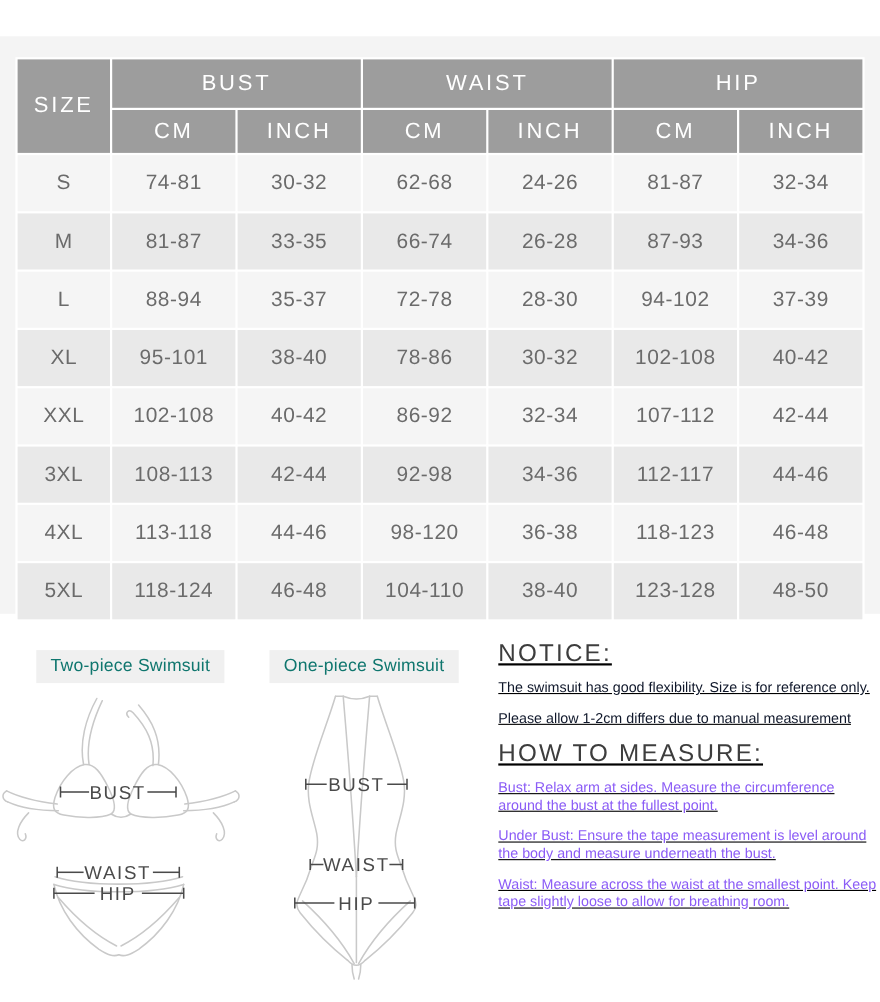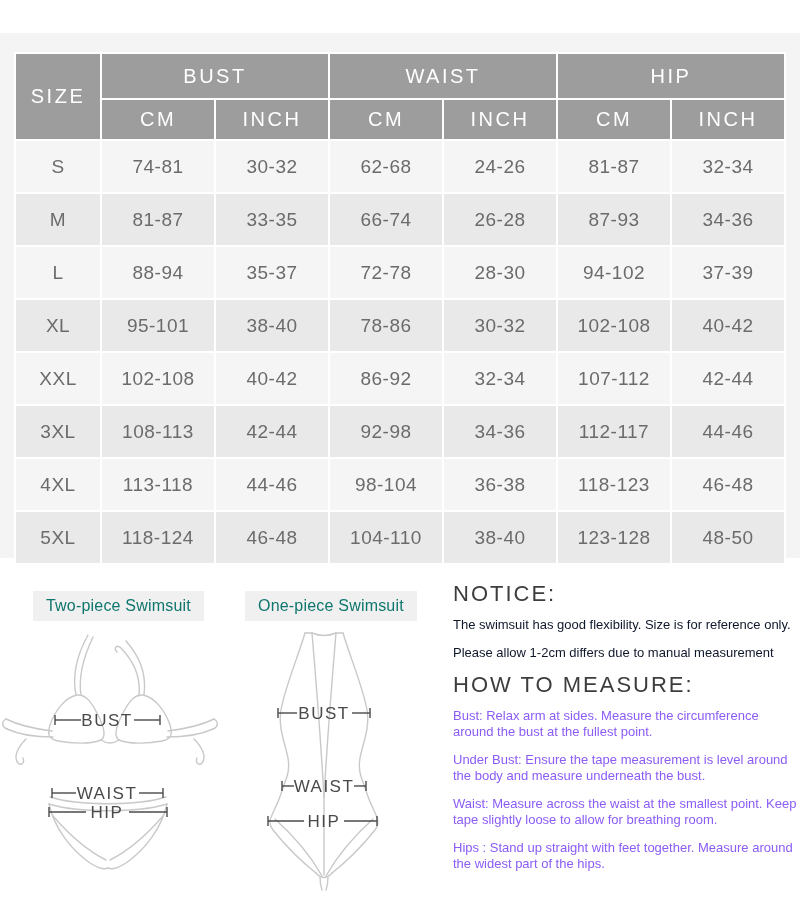--- a/index.html
+++ b/index.html
@@ -38,21 +38,21 @@
   #chip-one{left:245px;top:591px;}
 
   .fig{position:absolute;}
   #fig-two{left:0;top:625px;}
   #fig-one{left:245px;top:625px;}
   .garment{fill:none;stroke:#c9c9c9;stroke-width:1.4;stroke-linecap:round;}
   .mline{stroke:#4a4a4a;stroke-width:1.4;}
   .mtext{fill:#4a4a4a;font-size:17px;letter-spacing:1.5px;font-family:"Liberation Sans",sans-serif;}
 
   
-  .info{position:absolute;left:453px;top:581px;width:345px;}
+  .info{position:absolute;left:453px;top:581px;width:345px;text-decoration:underline;}
   .info h2{
     margin:0 0 10px 0;font-size:22px;font-weight:400;
     color:#3d3d3d;letter-spacing:2px;
   }
   #htm-heading{margin-top:8px;}
   .nline{font-size:13px;color:#0f172a;white-space:nowrap;margin:0 0 12.5px 0;}
   .mpara{font-size:13px;color:#8b5cf6;line-height:16px;margin:0 0 12px 0;}
 </style>
 </head>
 <body>
@@ -136,21 +136,21 @@
     <td>42-44</td>
     <td>92-98</td>
     <td>34-36</td>
     <td>112-117</td>
     <td>44-46</td>
   </tr>
   <tr>
     <td class="sz">4XL</td>
     <td>113-118</td>
     <td>44-46</td>
-    <td>98-104</td>
+    <td>98-120</td>
     <td>36-38</td>
     <td>118-123</td>
     <td>46-48</td>
   </tr>
   <tr class="alt">
     <td class="sz">5XL</td>
     <td>118-124</td>
     <td>46-48</td>
     <td>104-110</td>
     <td>38-40</td>
@@ -248,14 +248,13 @@
 
 <div class="info">
   <h2>NOTICE:</h2>
   <div class="nline">The swimsuit has good flexibility. Size is for reference only.</div>
   <div class="nline">Please allow 1-2cm differs due to manual measurement</div>
 
   <h2 id="htm-heading">HOW TO MEASURE:</h2>
   <p class="mpara">Bust: Relax arm at sides. Measure the circumference around the bust at the fullest point.</p>
   <p class="mpara">Under Bust: Ensure the tape measurement is level around the body and measure underneath the bust.</p>
   <p class="mpara">Waist: Measure across the waist at the smallest point. Keep tape slightly loose to allow for breathing room.</p>
-  <p class="mpara">Hips : Stand up straight with feet together. Measure around the widest part of the hips.</p>
 </div>
 
 </body></html>

